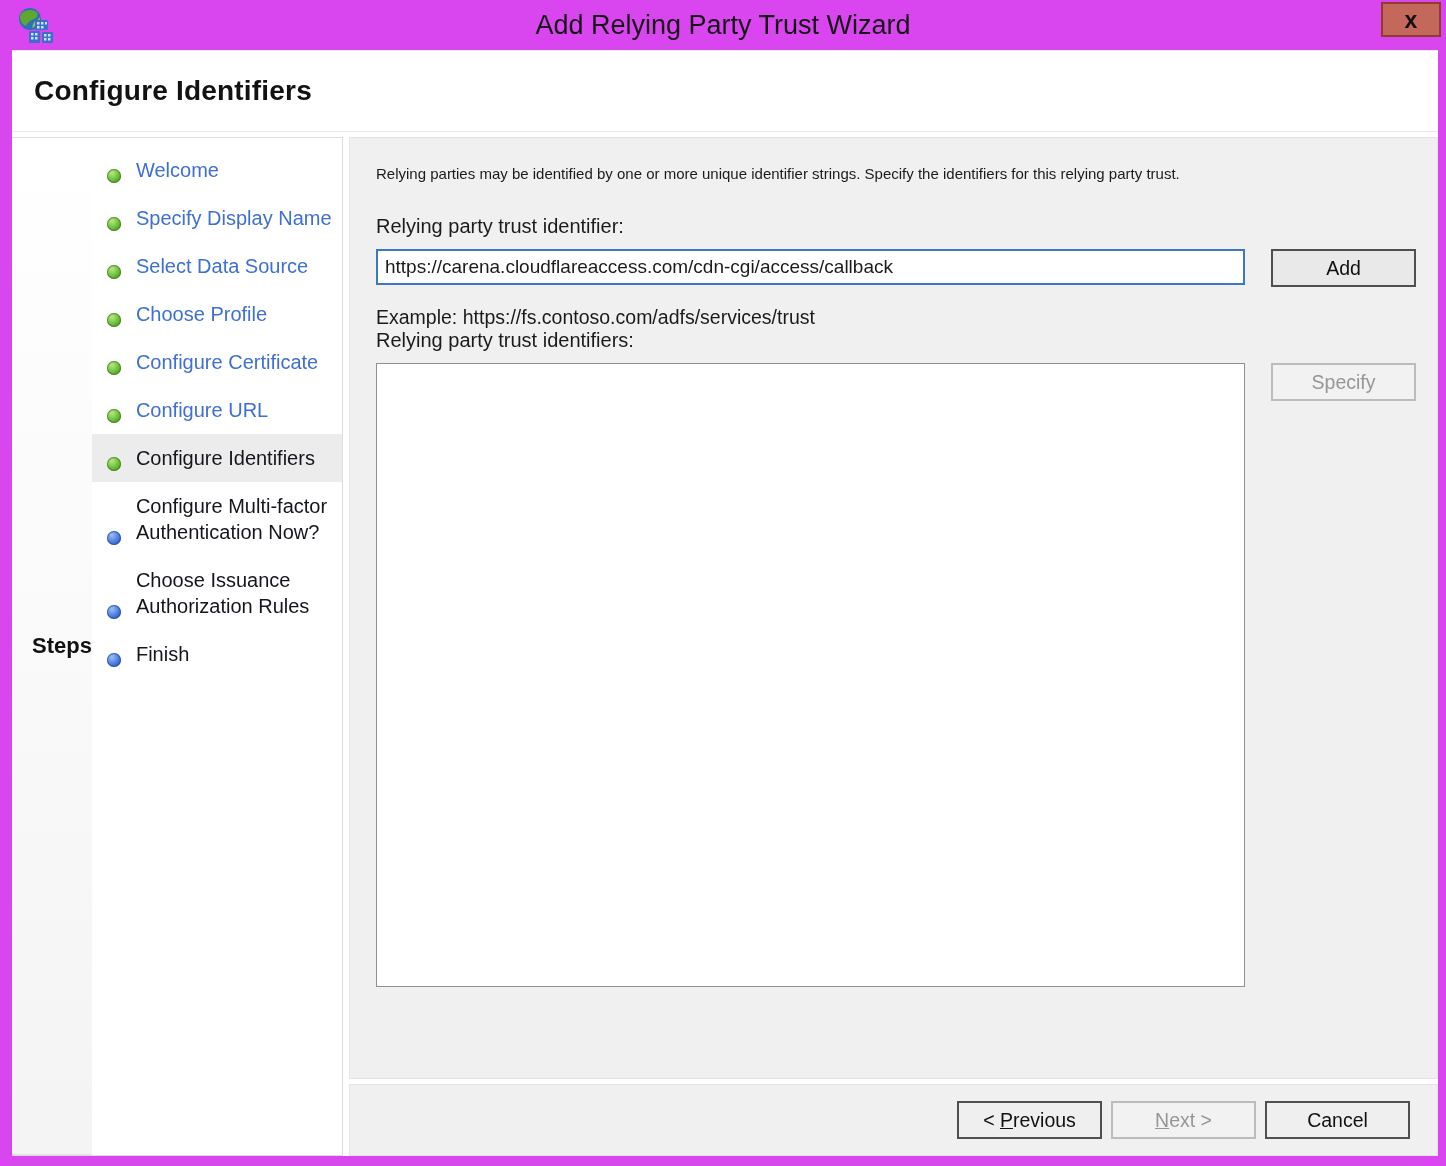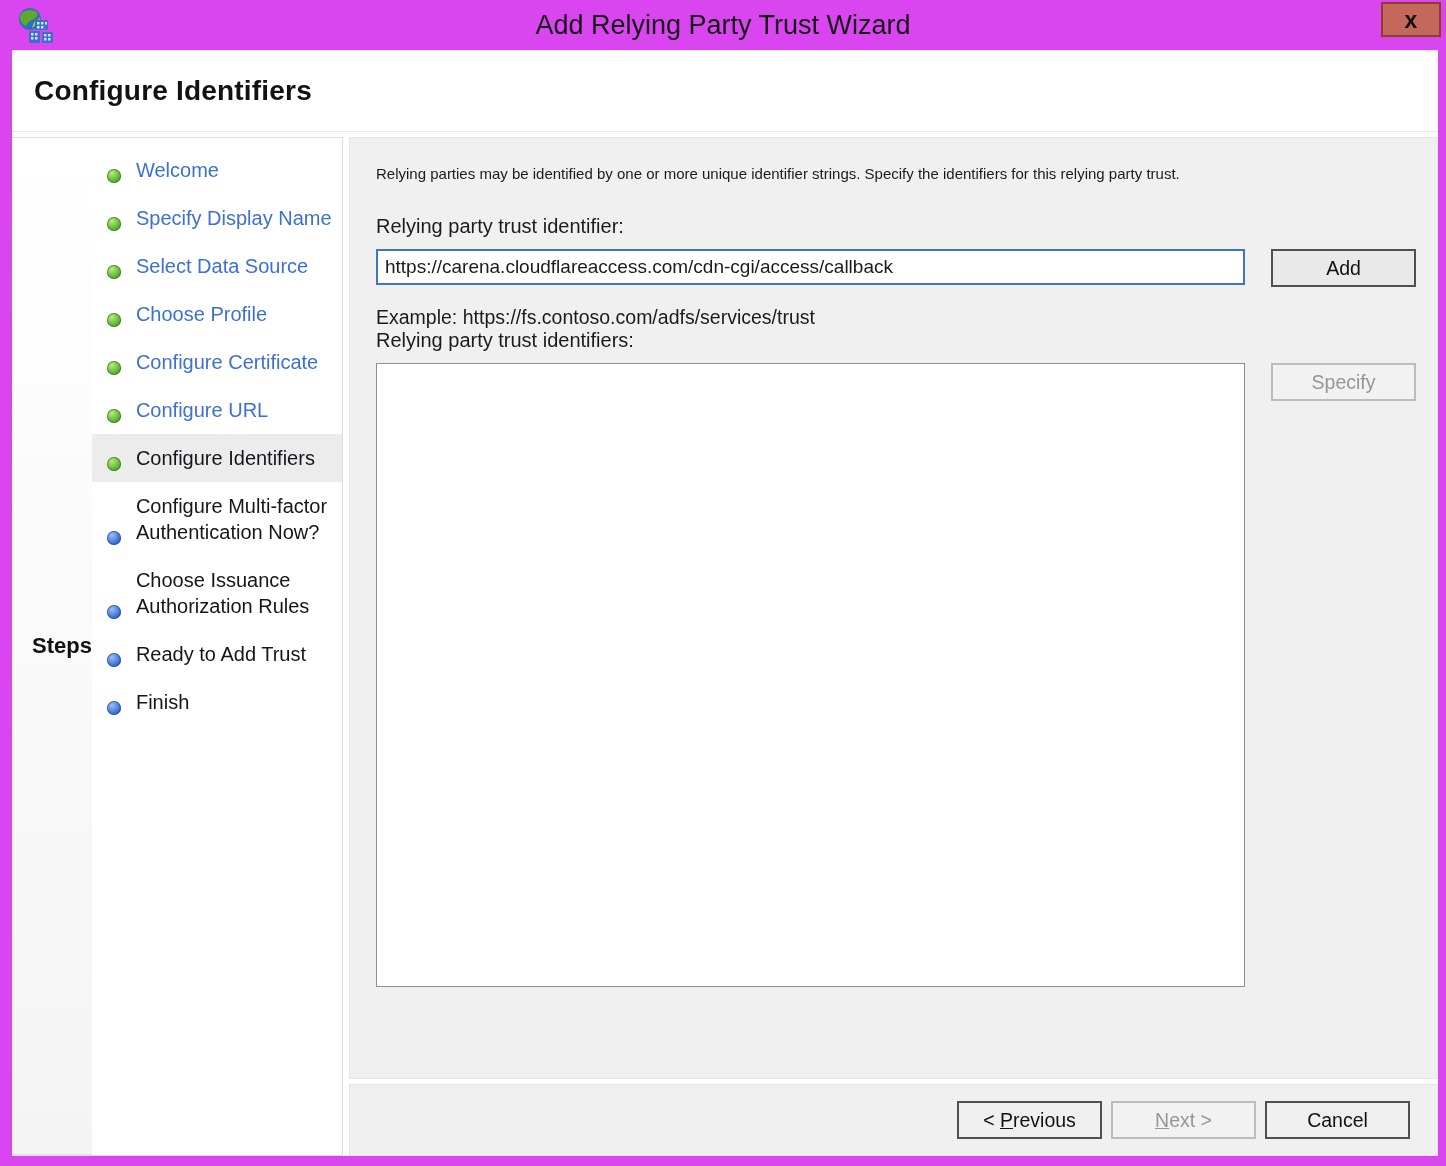--- a/index.html
+++ b/index.html
@@ -313,24 +313,20 @@
             <li class="step upcoming">
               <span class="bullet"></span>
               <span class="step-label">Configure Multi-factor Authentication Now?</span>
             </li>
             <li class="step upcoming">
               <span class="bullet"></span>
               <span class="step-label">Choose Issuance Authorization Rules</span>
             </li>
             <li class="step upcoming">
               <span class="bullet"></span>
-              <span class="step-label">Ready to Add Trust</span>
-            </li>
-            <li class="step upcoming">
-              <span class="bullet"></span>
               <span class="step-label">Finish</span>
             </li>
           </ul>
       </div>
 
       <div class="main-col">
 
         <div class="content-panel">
           <div class="desc">Relying parties may be identified by one or more unique identifier strings. Specify the identifiers for this relying party trust.</div>
 

